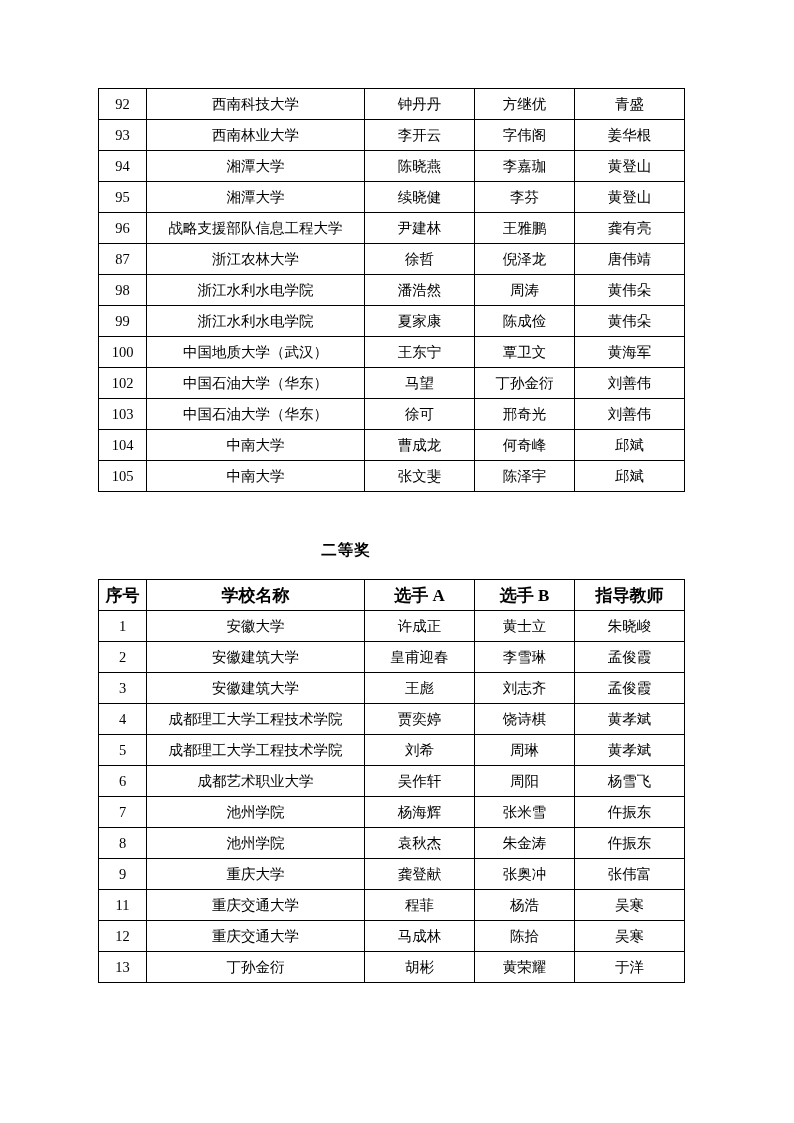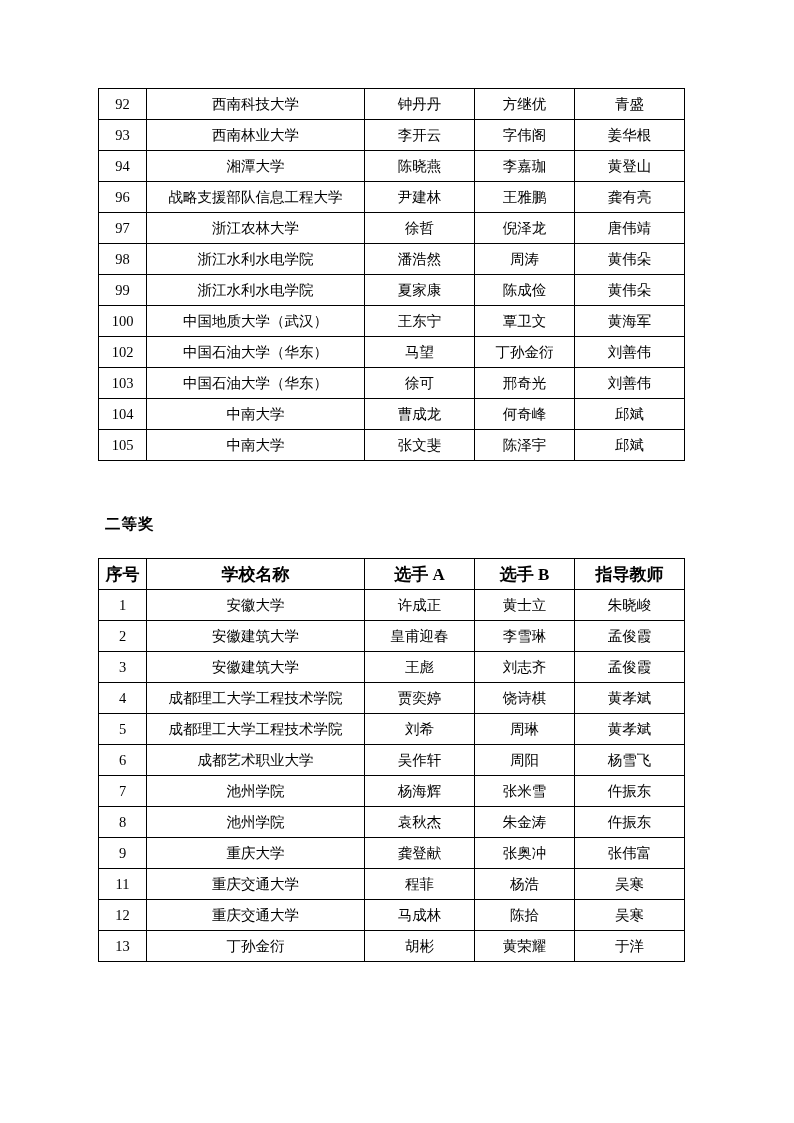--- a/index.html
+++ b/index.html
@@ -43,24 +43,24 @@
   .col-name  { width: 218px; }
   .col-a     { width: 110px; }
   .col-b     { width: 100px; }
   .col-t     { width: 110px; }
   td.school {
     text-align: left;
     padding-left: 10px;
     margin-left: 28px;
   }
   .section-title {
-    text-align: left;
+    text-align: center;
     font-weight: bold;
     font-size: 15.5px;
-    margin: 7px;
+    margin: 2px;
     padding: 0;
     letter-spacing: 1px;
   }
   .gap-after-table { height: 46px; }
   .gap-after-title { height: 16px; }
 </style>
 </head>
 <body>
 
 <div class="page">
@@ -89,28 +89,35 @@
           <td>姜华根</td>
         </tr>
         <tr>
           <td>94</td>
           <td class="school">湘潭大学</td>
           <td>陈晓燕</td>
           <td>李嘉珈</td>
           <td>黄登山</td>
         </tr>
         <tr>
+          <td>95</td>
+          <td class="school">湘潭大学</td>
+          <td>续晓健</td>
+          <td>李芬</td>
+          <td>黄登山</td>
+        </tr>
+        <tr>
           <td>96</td>
           <td class="school">战略支援部队信息工程大学</td>
           <td>尹建林</td>
           <td>王雅鹏</td>
           <td>龚有亮</td>
         </tr>
         <tr>
-          <td>97</td>
+          <td>87</td>
           <td class="school">浙江农林大学</td>
           <td>徐哲</td>
           <td>倪泽龙</td>
           <td>唐伟靖</td>
         </tr>
         <tr>
           <td>98</td>
           <td class="school">浙江水利水电学院</td>
           <td>潘浩然</td>
           <td>周涛</td>

